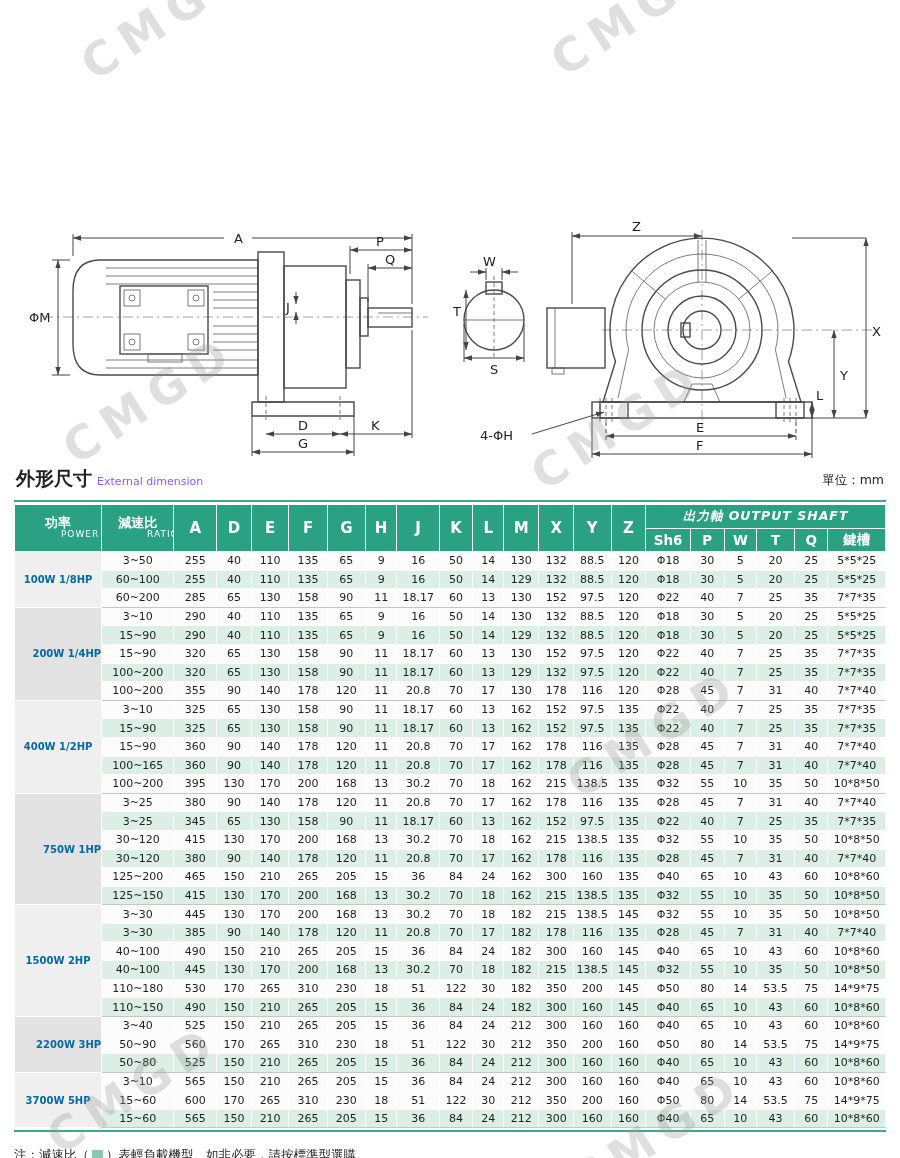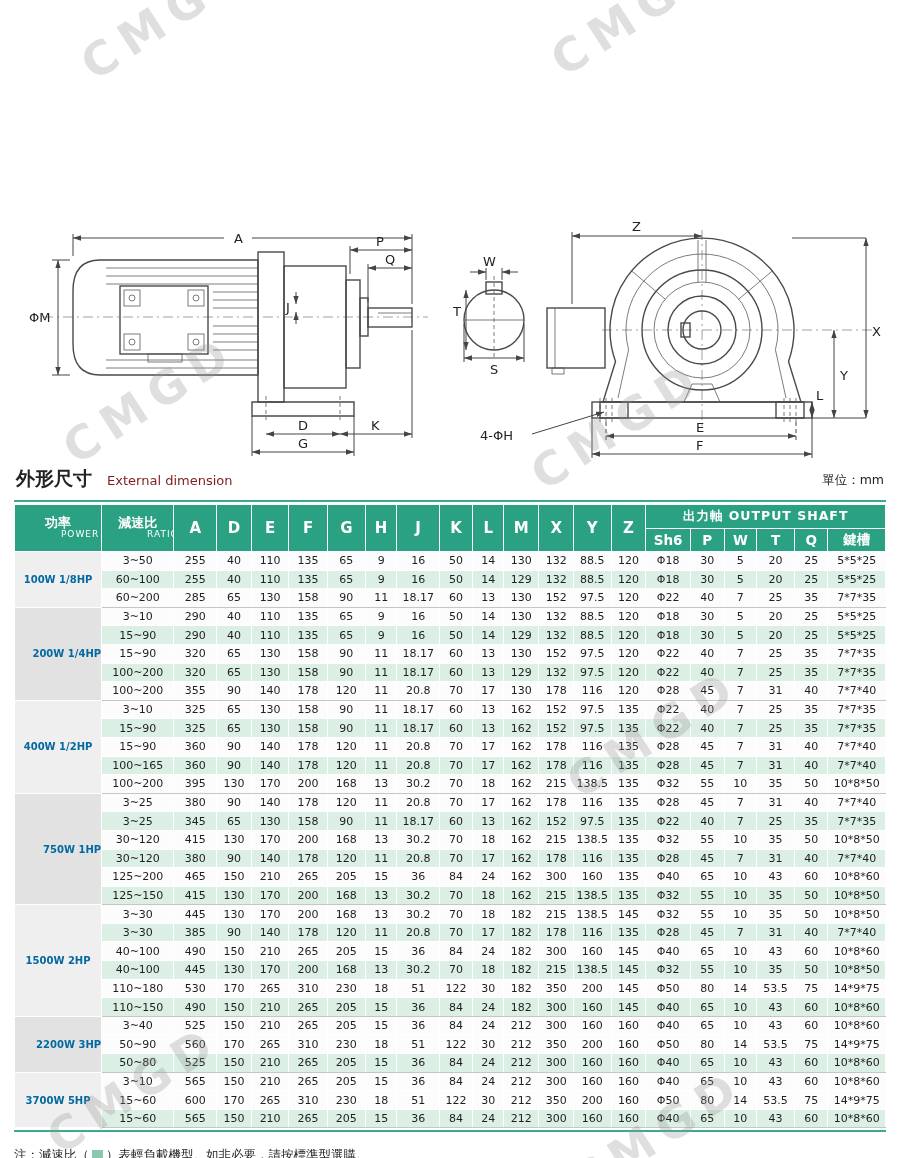--- a/index.html
+++ b/index.html
@@ -17,33 +17,33 @@
   .diagrams{position:absolute;top:212px;left:0;width:900px;height:250px;z-index:1;}
   svg .s{fill:none;stroke:#4a4a4a;stroke-width:1.4;}
   svg .thin{fill:none;stroke:#5a5a5a;stroke-width:.8;}
   svg .dim{fill:none;stroke:#444;stroke-width:1;}
   svg .cl{fill:none;stroke:#888;stroke-width:.8;stroke-dasharray:10 4 2 4;}
   svg .dsh{stroke-dasharray:4 3;}
   svg text{font-family:"DejaVu Sans",sans-serif;font-size:13px;fill:#222;}
   
   .secbar{position:absolute;top:466px;left:16px;right:16px;z-index:2;}
   .sec-zh{font-size:19px;font-weight:bold;color:#222;}
-  .sec-en{font-size:13px;color:#7f1d1d;margin-left:10px;}
+  .sec-en{font-size:11px;color:#8b5cf6;}
   .unit{float:right;font-size:12.5px;color:#222;margin-top:6px;}
   
   .twrap{position:absolute;top:500px;left:14px;width:872px;z-index:2;
          border-top:2px solid var(--teal);border-bottom:2px solid var(--teal);
          padding:2px 0;background:#fff;}
   table{width:100%;border-collapse:collapse;table-layout:fixed;}
   th,td{border:1px solid #fff;text-align:center;overflow:hidden;white-space:nowrap;}
   thead th{background:var(--green);color:#fff;}
   th.zh2{font-size:13px;font-weight:bold;line-height:1.1;text-align:center;}
   th.zh2 .en{display:block;font-size:9px;font-weight:normal;letter-spacing:1px;margin-left:44px;}
   th.dim-h{font-size:15px;font-weight:bold;}
-  th.grp-h{font-size:12.5px;font-weight:bold;height:21px;letter-spacing:1px;}
+  th.grp-h{font-size:12.5px;font-weight:bold;height:21px;letter-spacing:1px;font-style:italic;}
   th.shaft-h{font-size:13.5px;height:20px;}
   tbody td{font-size:11px;height:17.6px;background:#fcfcfc;color:#1e1e1e;padding:0;}
   tbody td.power{font-size:10px;color:#0369a1;font-weight:bold;}
   tr.grpA td.power{background:var(--gray-a);}
   tr.grpB td.power{background:var(--gray-b);text-align:right;}
   tr.light td{background:var(--light-green);}
   tr.grp-end td{border-bottom:1px solid #c6c6c6;}
   
   .note{position:absolute;top:1134px;left:14px;font-size:12.5px;color:#1c1c1c;z-index:2;}
   .sq{display:inline-block;width:11px;height:10px;background:var(--sq-green);

